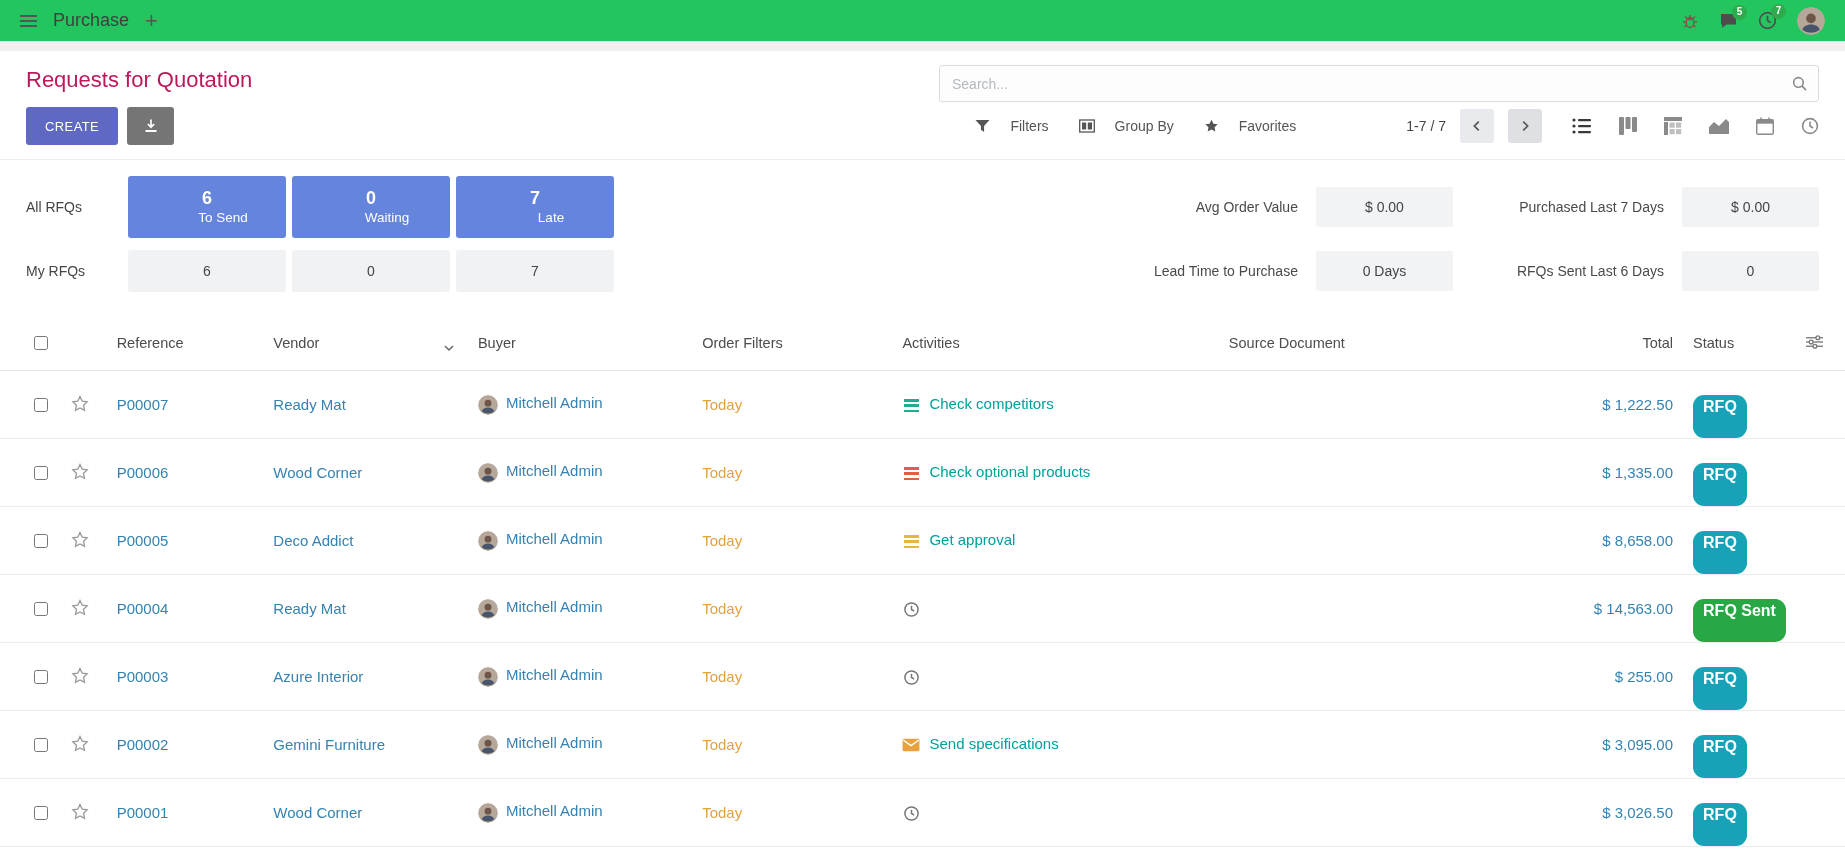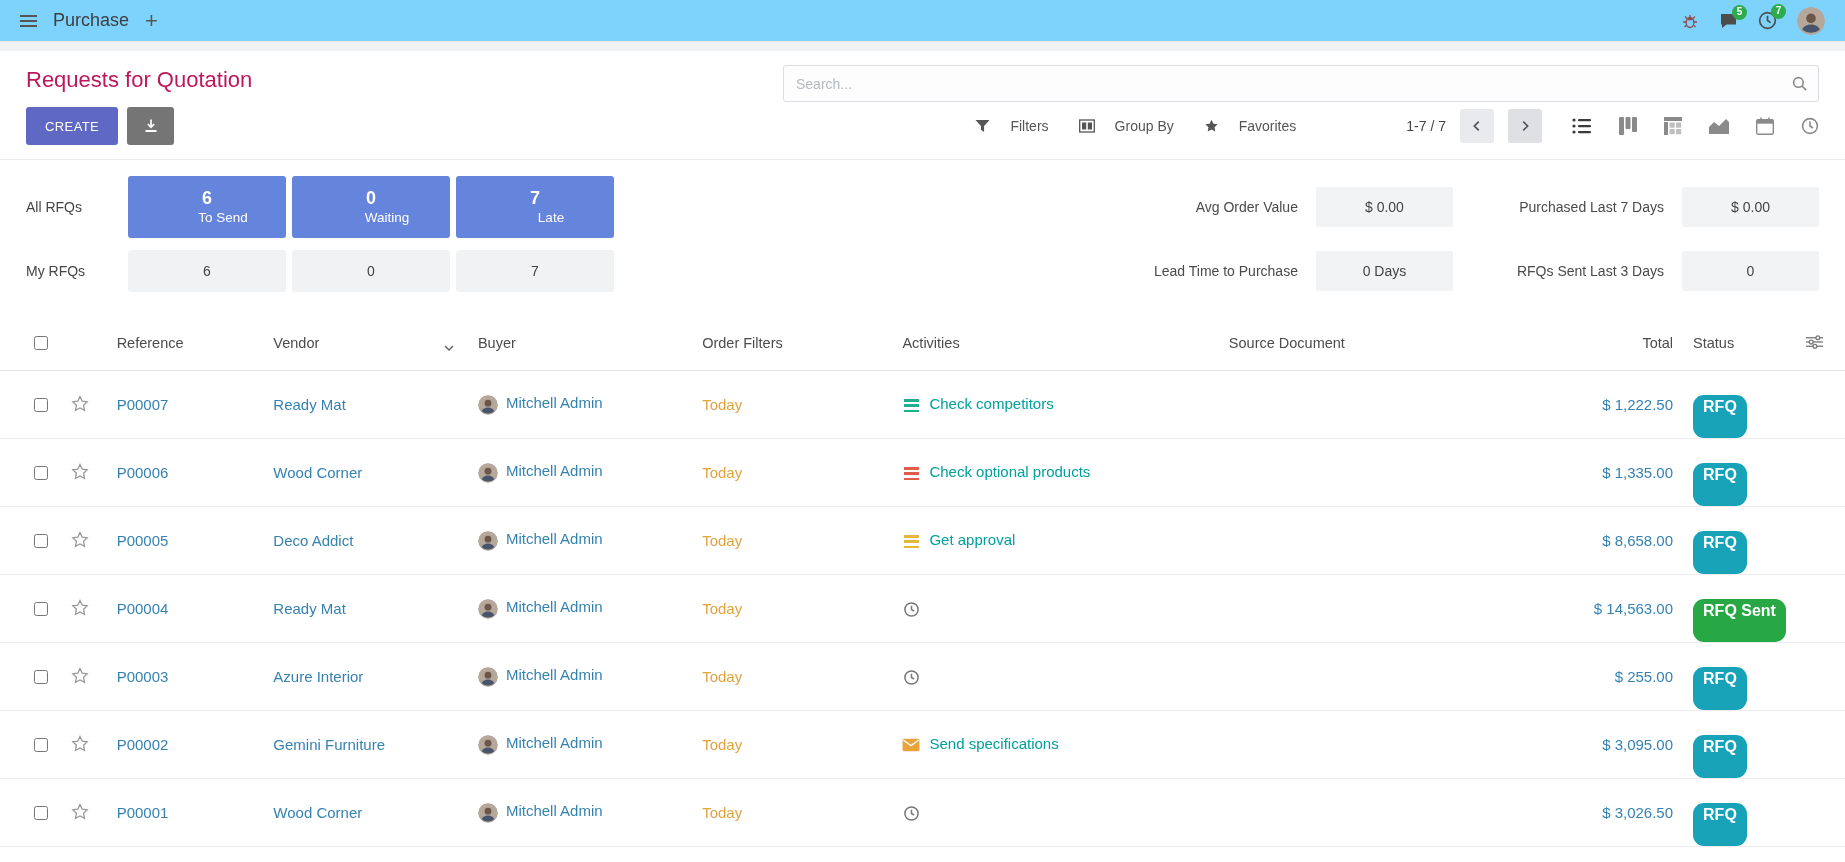--- a/index.html
+++ b/index.html
@@ -13,40 +13,40 @@
     --text:#4c4c4c;
     --muted:#777;
     --border:#ececec;
   }
   *{box-sizing:border-box;}
   html,body{margin:0;padding:0;}
   body{font-family:"Liberation Sans",sans-serif;color:var(--text);}
   .screen{width:1845px;height:862px;background:#f0f1f3;overflow:hidden;}
 
   
-  .navbar{height:42px;background:#7dd3fc;border-bottom:1px solid #e9e9e9;display:flex;align-items:center;justify-content:space-between;padding:0 20px;}
+  .navbar{height:42px;background:#22c55e;border-bottom:1px solid #e9e9e9;display:flex;align-items:center;justify-content:space-between;padding:0 20px;}
   .nav-left{display:flex;align-items:center;gap:16px;}
   .hamburger{display:flex;flex-direction:column;gap:3px;cursor:pointer;}
   .hamburger i{width:17px;height:2px;background:#555;display:block;}
   .app-name{font-size:18px;color:#3f3f3f;cursor:pointer;}
   .add-tab{font-size:22px;color:#555;line-height:1;cursor:pointer;font-weight:300;}
   .nav-right{display:flex;align-items:center;gap:20px;}
   .nav-icon{position:relative;display:inline-flex;cursor:pointer;}
   .nav-badge{position:absolute;top:-7px;right:-9px;background:#2eab4d;color:#fff;font-size:10px;line-height:14px;min-width:15px;height:15px;border-radius:8px;text-align:center;padding:0 3px;font-weight:bold;}
   .avatar{width:28px;height:28px;border-radius:50%;overflow:hidden;display:inline-block;cursor:pointer;}
   .avatar svg{display:block;width:100%;height:100%;}
 
   
   .main{margin-top:9px;background:#fff;}
 
   
   .cp{padding:14px 26px 14px;border-bottom:1px solid var(--border);}
   .cp-top{display:flex;align-items:flex-start;justify-content:space-between;}
   .cp-title{font-size:22px;font-weight:400;color:#be185d;margin:2px 0 14px;}
-  .search-box{width:1036px;position:relative;}
+  .search-box{width:880px;position:relative;}
   .search-box input{width:100%;height:37px;border:1px solid #d9dce1;border-radius:3px;padding:0 38px 0 12px;font-size:14px;color:#444;outline:none;font-family:inherit;background:#fdfdfd;}
   .search-box input::placeholder{color:#b3b9c2;}
   .search-icon{position:absolute;right:11px;top:10px;color:#8a8a8a;}
   .cp-bottom{display:flex;align-items:center;justify-content:space-between;}
   .cp-left{display:flex;align-items:center;}
   .btn-create{background:var(--primary);color:#fff;border:none;border-radius:3px;height:38px;padding:0 19px;font-size:13px;letter-spacing:.4px;cursor:pointer;font-family:inherit;}
   .btn-export{background:#757575;color:#fff;border:none;border-radius:3px;width:47px;height:38px;margin-left:9px;display:inline-flex;align-items:center;justify-content:center;cursor:pointer;}
   .cp-right{display:flex;align-items:center;}
   .search-opts{display:flex;align-items:center;gap:30px;}
   .opt-btn{display:inline-flex;align-items:center;gap:20px;background:none;border:none;color:#555;font-size:14px;cursor:pointer;font-family:inherit;padding:0;}
@@ -290,21 +290,21 @@
             <span>7</span>
           </div>
       </div>
       <div class="stats">
         <div class="stat-label">Avg Order Value</div>
         <div class="stat-value">$ 0.00</div>
         <div class="stat-label col2">Purchased Last 7 Days</div>
         <div class="stat-value">$ 0.00</div>
         <div class="stat-label">Lead Time to Purchase</div>
         <div class="stat-value">0 Days</div>
-        <div class="stat-label col2">RFQs Sent Last 3 Days</div>
+        <div class="stat-label col2">RFQs Sent Last 6 Days</div>
         <div class="stat-value">0</div>
       </div>
     </div>
 
     <table>
       <colgroup>
         <col style="width:46px">
           <col style="width:46px">
           <col style="width:160px">
           <col style="width:208px">

